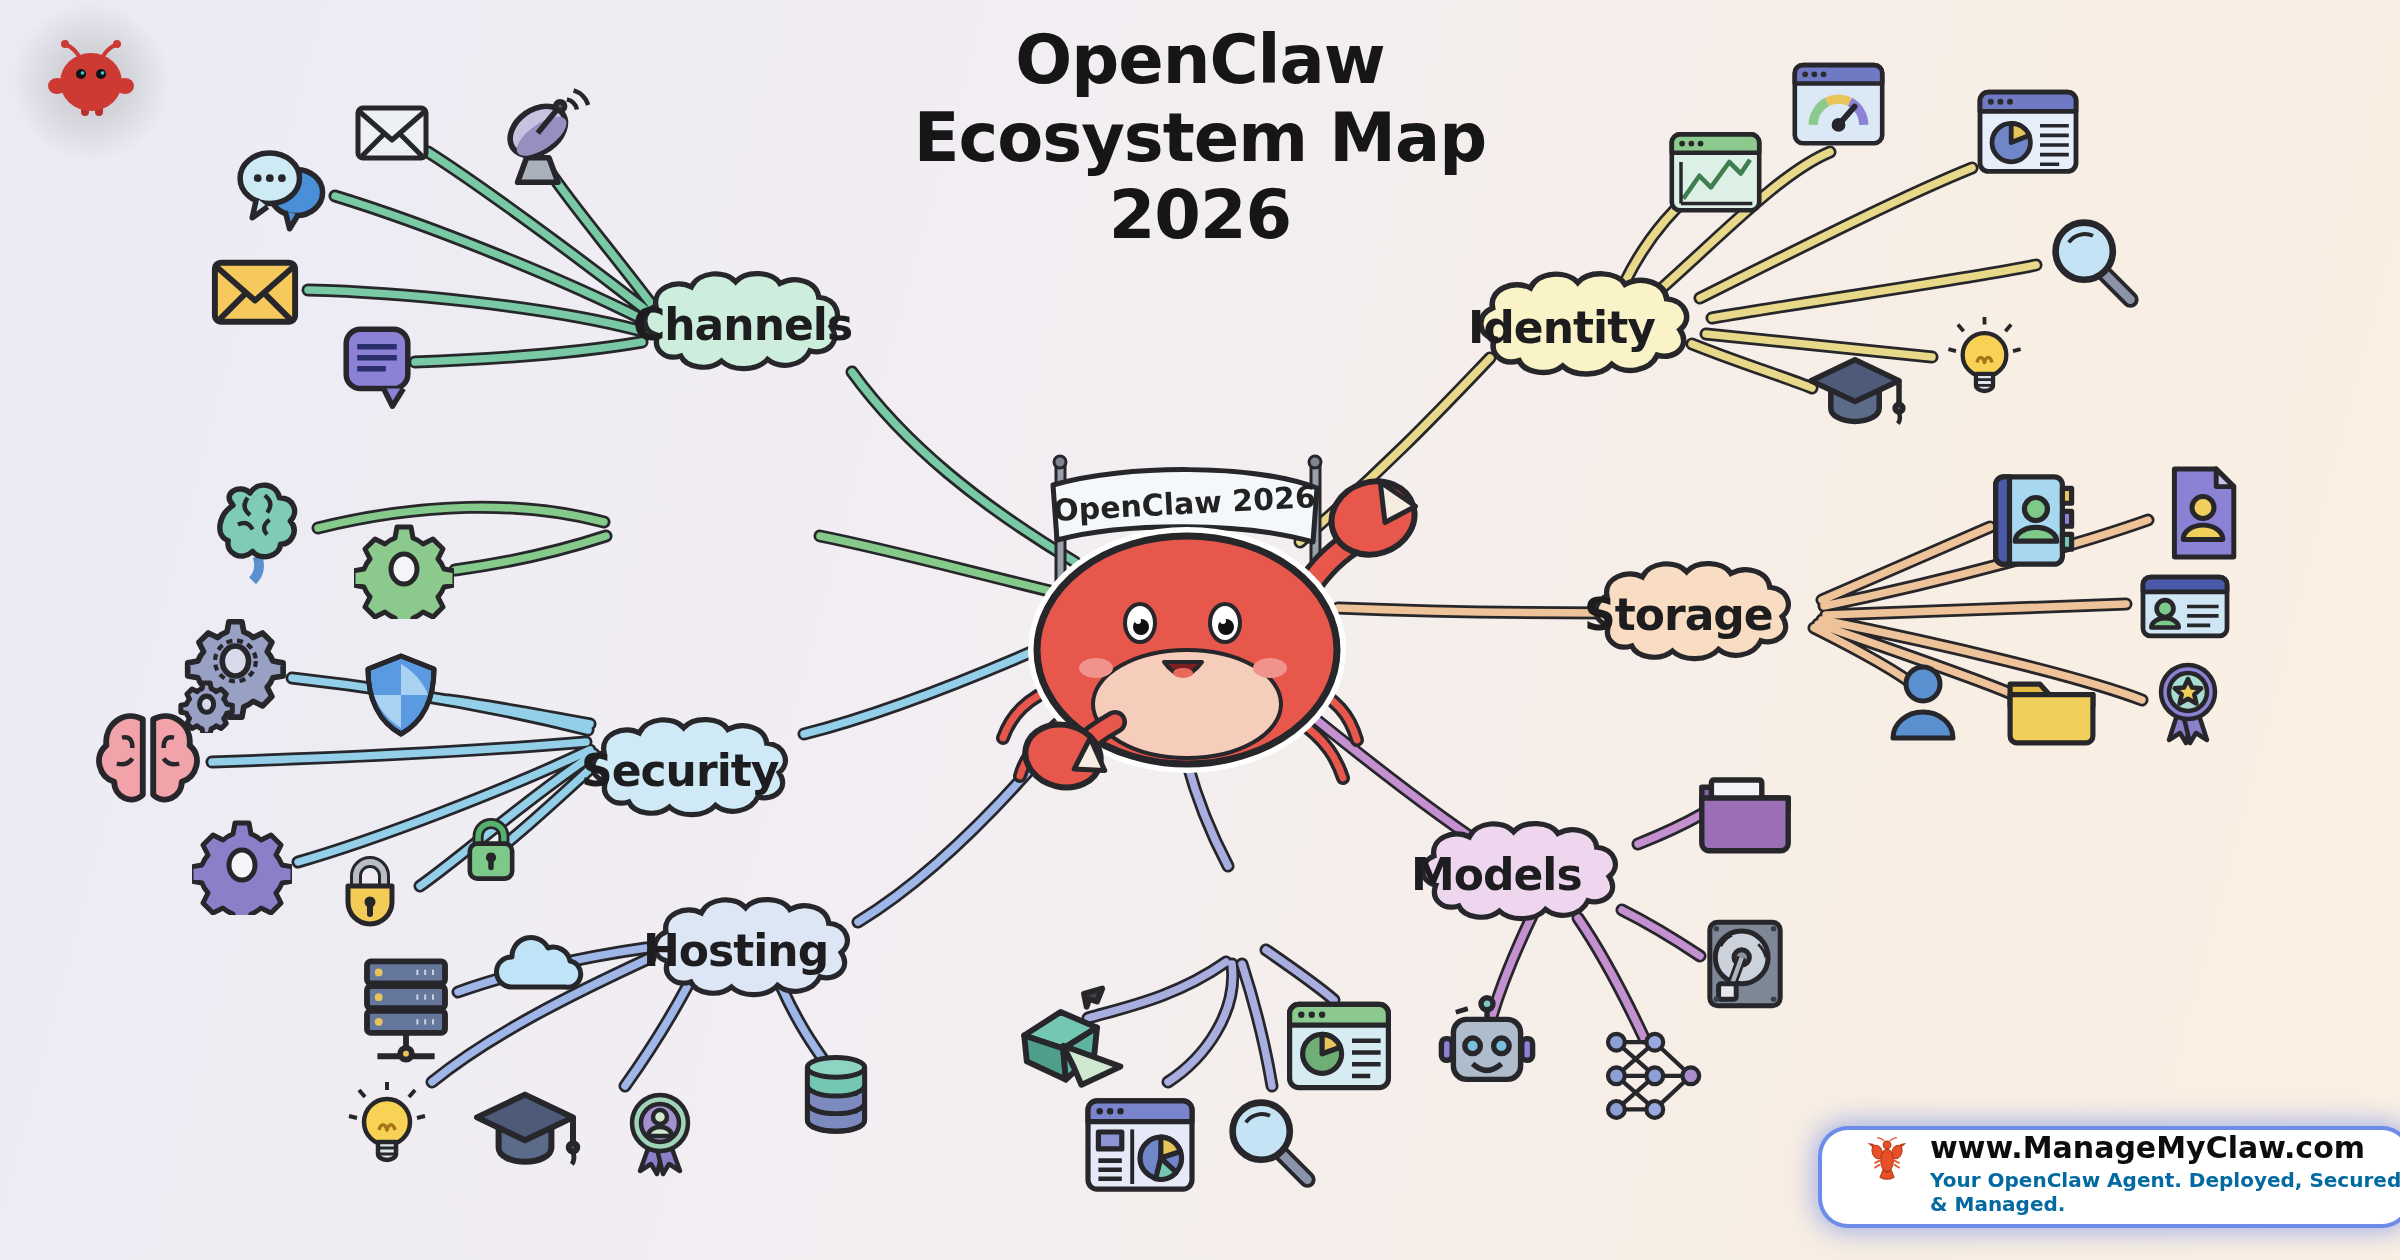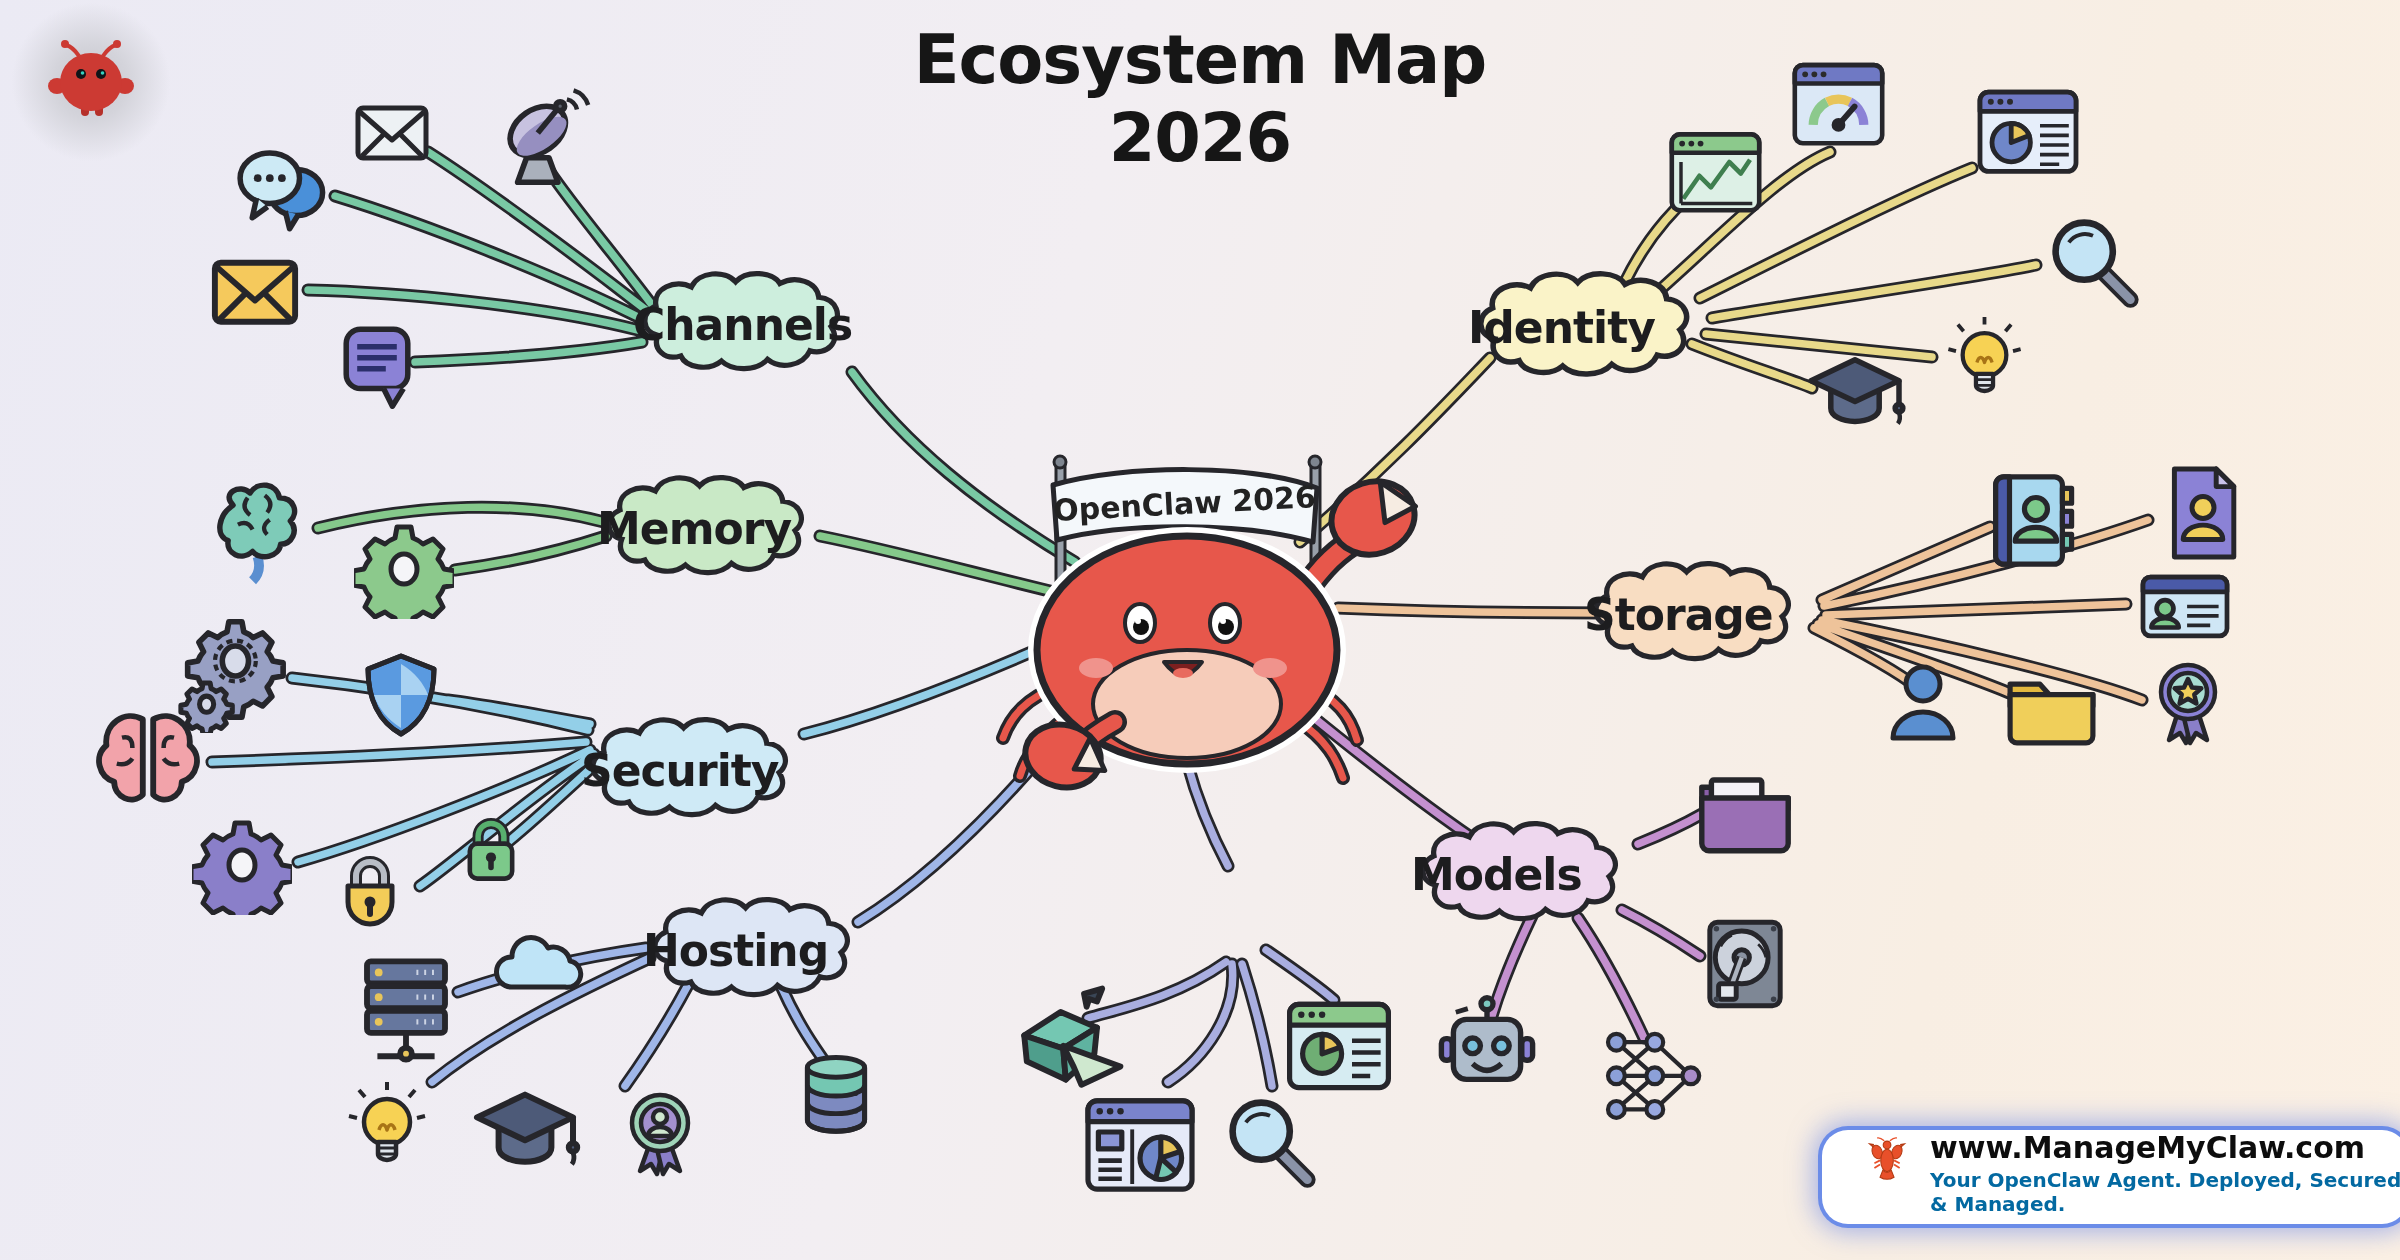--- a/index.html
+++ b/index.html
@@ -72,20 +72,21 @@
       </g>
     <g fill="none" stroke-width="7.5" stroke-linecap="round" stroke="#a9aee0">
         <use href="#p-skills"></use>
       </g>
     <g fill="none" stroke-width="7.5" stroke-linecap="round" stroke="#c490cf">
         <use href="#p-models"></use>
       </g>
   </svg>
 
   <div class="title">
+    <div>OpenClaw</div>
     <div>Ecosystem Map</div>
     <div>2026</div>
   </div>
 
   <div class="logo">
     <svg width="96" height="96" viewBox="0 0 96 96">
       <path d="M36,22 q-6,-9 -13,-11" stroke="#cc3a33" stroke-width="4" fill="none"></path>
       <circle cx="22" cy="10" r="4" fill="#cc3a33"></circle>
       <path d="M60,22 q6,-9 13,-11" stroke="#cc3a33" stroke-width="4" fill="none"></path>
       <circle cx="74" cy="10" r="4" fill="#cc3a33"></circle>
@@ -99,26 +100,20 @@
       <circle cx="58" cy="40" r="5" fill="#101418"></circle>
         <circle cx="59.5" cy="39" r="1.8" fill="#35d0c0"></circle>
     </svg>
   </div>
 
   <div class="node" style="left:633px;top:268px;width:230px;height:112px;">
     <svg class="cl" viewBox="0 0 260 130" preserveAspectRatio="none">
         <use href="#cloud-shape" stroke="#26262b" stroke-width="6" fill="#cdeedd"></use>
       </svg>
     <div class="lbl">Channels</div>
-  </div>
-  <div class="node" style="left:597px;top:472px;width:230px;height:112px;">
-    <svg class="cl" viewBox="0 0 260 130" preserveAspectRatio="none">
-        <use href="#cloud-shape" stroke="#26262b" stroke-width="6" fill="#c9e9c6"></use>
-      </svg>
-    <div class="lbl">Memory</div>
   </div>
   <div class="node" style="left:581px;top:714px;width:230px;height:112px;">
     <svg class="cl" viewBox="0 0 260 130" preserveAspectRatio="none">
         <use href="#cloud-shape" stroke="#26262b" stroke-width="6" fill="#cfeaf6"></use>
       </svg>
     <div class="lbl">Security</div>
   </div>
   <div class="node" style="left:643px;top:894px;width:230px;height:112px;">
     <svg class="cl" viewBox="0 0 260 130" preserveAspectRatio="none">
         <use href="#cloud-shape" stroke="#26262b" stroke-width="6" fill="#dde6f5"></use>

